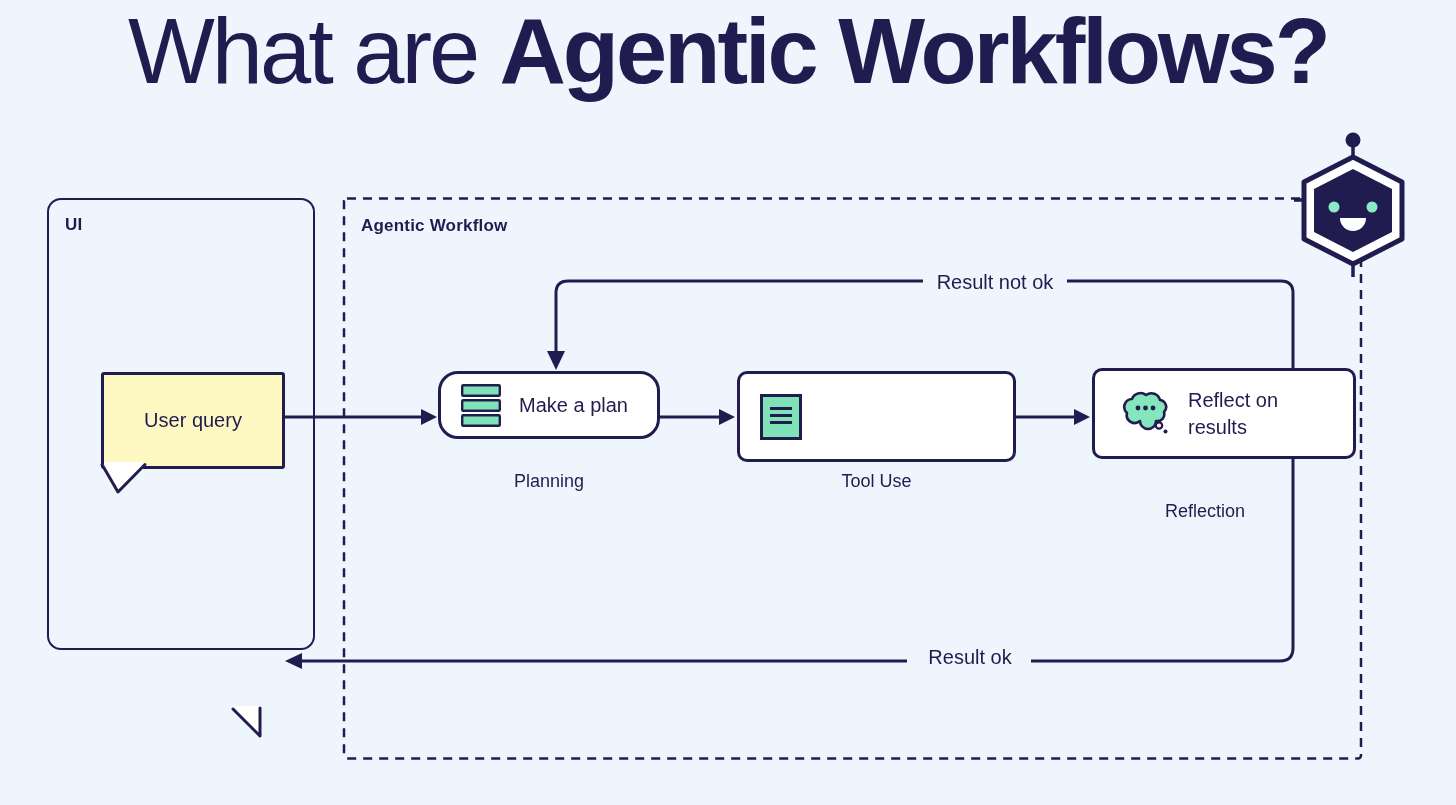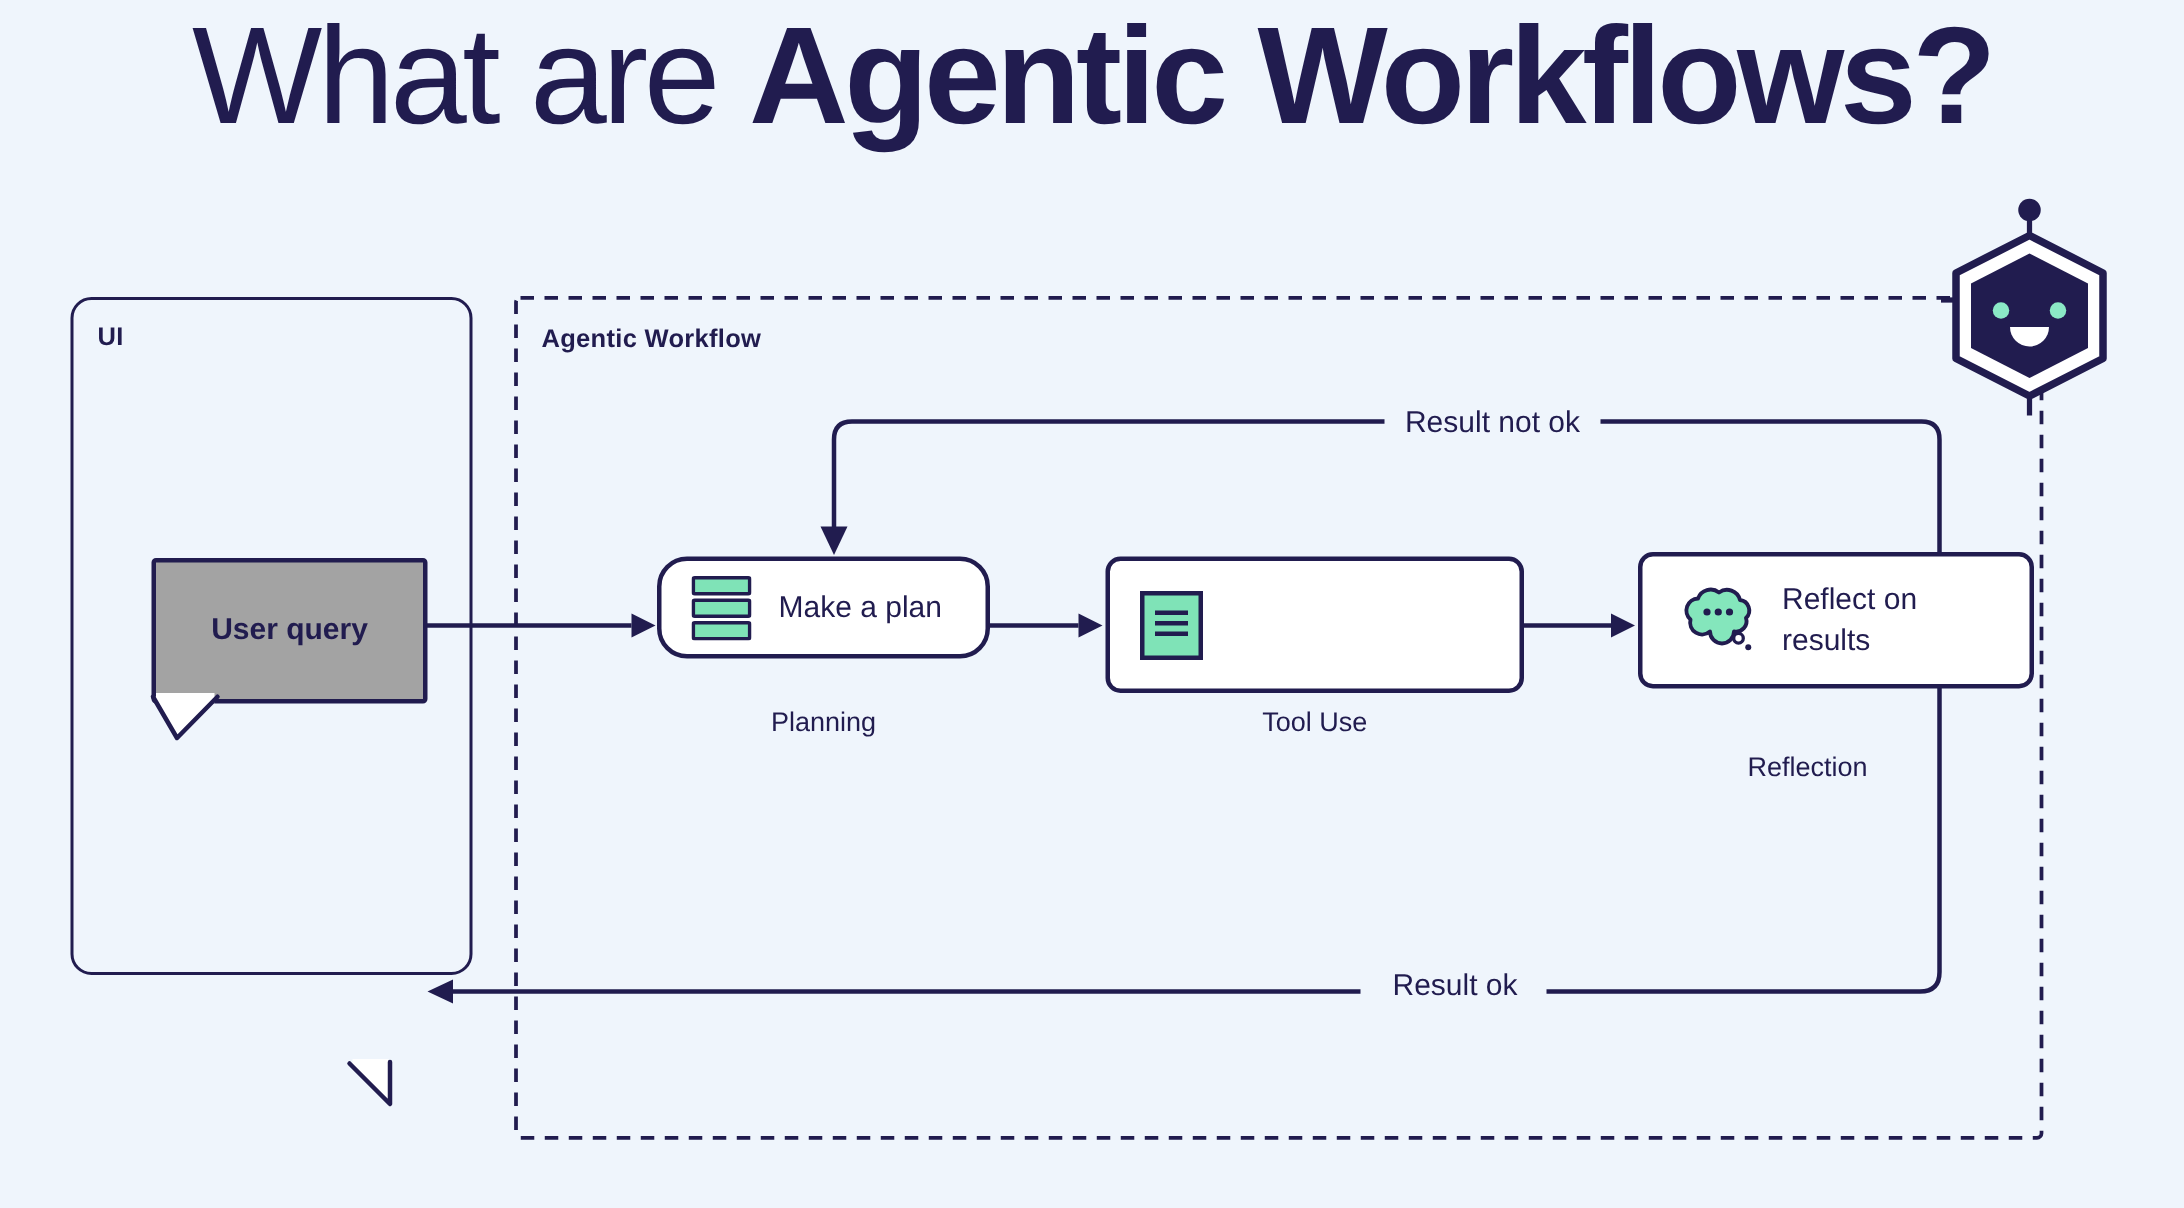--- a/index.html
+++ b/index.html
@@ -18,23 +18,23 @@
   .title .t-bold{font-weight:800;}
 
   
   .ui-panel{left:47px;top:198px;width:268px;height:452px;
             border:2.5px solid #211C4F;border-radius:14px;background:transparent;}
   .panel-label{font-size:17px;font-weight:700;letter-spacing:0.2px;}
   .ui-panel-label{left:16px;top:15px;}
   .wf-label{left:361px;top:216px;}
 
   
-  .bubble{left:52px;border:3px solid #211C4F;border-radius:3px;background:#a3a3a3;
+  .bubble{left:52px;border:3px solid #211C4F;border-radius:3px;background:#fef9c3;
           width:184px;height:97px;display:flex;align-items:center;justify-content:center;
-          font-size:20px;font-weight:700;}
+          font-size:20px;font-weight:400;}
   .bubble.query{top:172px;}
   .bubble.response{top:414px;height:98px;}
 
   
   .step{border:3px solid #211C4F;border-radius:10px;background:#fff;
         display:flex;align-items:center;gap:18px;padding-left:20px;}
   .step-planning{left:438px;top:371px;width:222px;height:68px;border-radius:20px;}
   .step-tools{left:737px;top:371px;width:279px;height:91px;}
   .step-reflect{left:1092px;top:368px;width:264px;height:91px;padding-left:27px;}
   .step-text{font-size:20px;font-weight:500;line-height:1.32;}

